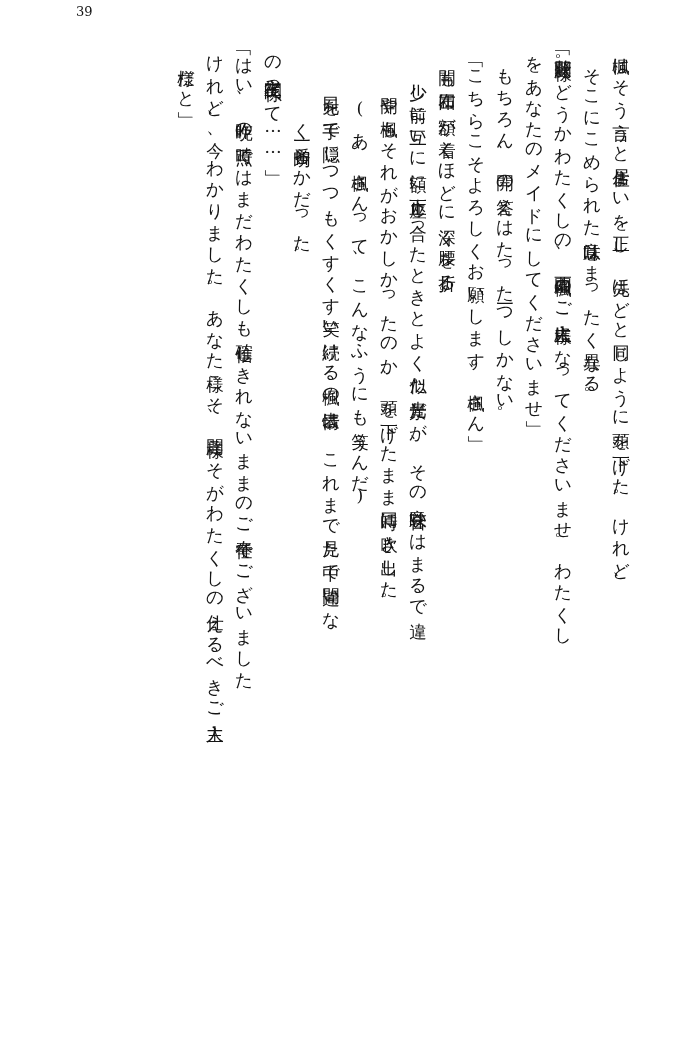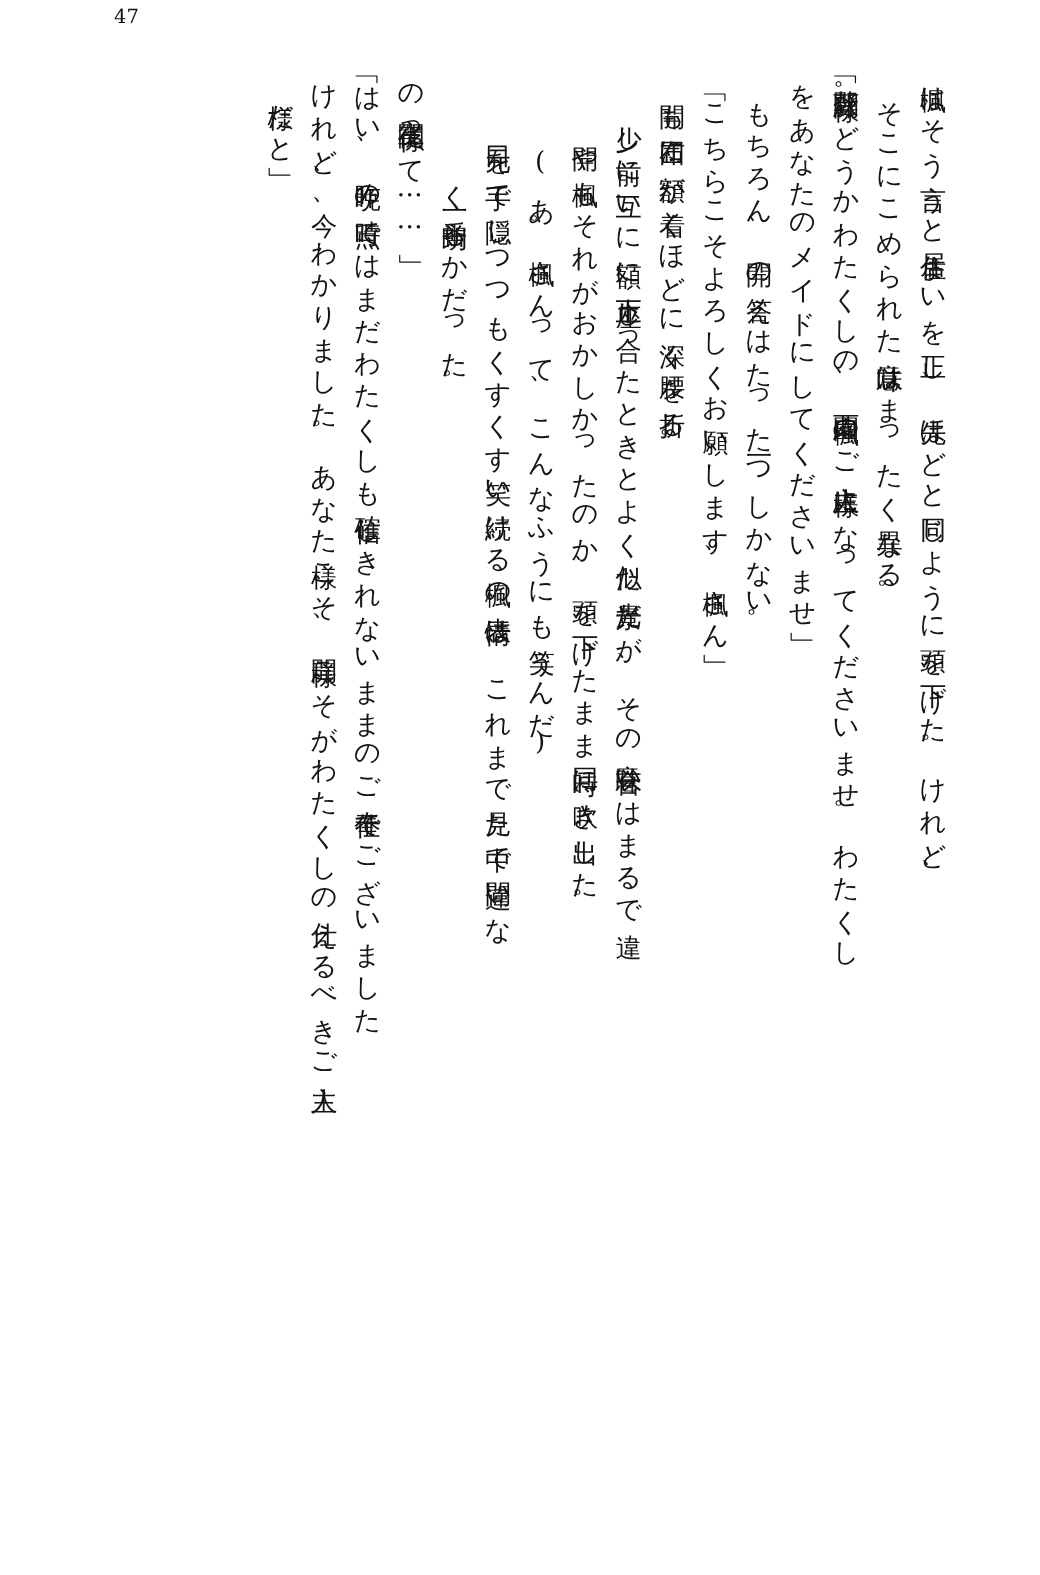--- a/index.html
+++ b/index.html
@@ -57,21 +57,21 @@
   .ind-2  { padding-top: 26px; }
   .ind-3  { padding-top: 40px; }
   .ind-4  { padding-top: 54px; }
   .ind-5  { padding-top: 66px; }
 </style>
 </head>
 <body>
 
 <div id="page">
 
-  <div id="page-number">47</div>
+  <div id="page-number">39</div>
 
   <div id="text-body">
       <div class="tcol ind-1">様だと」</div>
       <div class="tcol ind-0">けれど、今、わかりました。あなた様こそ、開様こそがわたくしの仕えるべきご主人</div>
       <div class="tcol ind-0">「はい、昨晩の時点ではまだわたくしも確信しきれないままのご奉仕でございました</div>
       <div class="tcol ind-0">の主従関係って……」</div>
       <div class="tcol ind-5">く一番朗らかだった。</div>
       <div class="tcol ind-3">口元を手で隠しつつもくすくす笑い続ける楓の表情は、これまで見た中で間違いな</div>
       <div class="tcol ind-4">(あ。楓さんって、こんなふうにも笑うんだ)</div>
       <div class="tcol ind-3">開や楓もそれがおかしかったのか、頭を下げたまま同時に吹き出した。</div>

